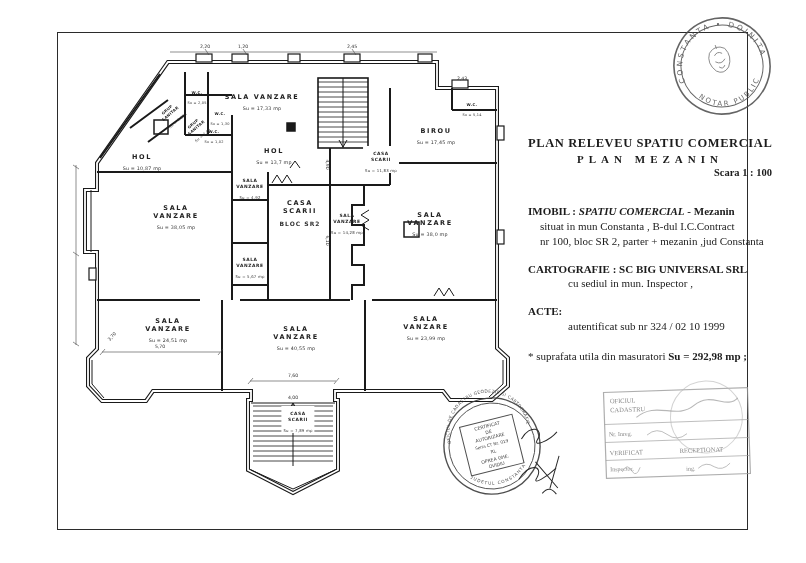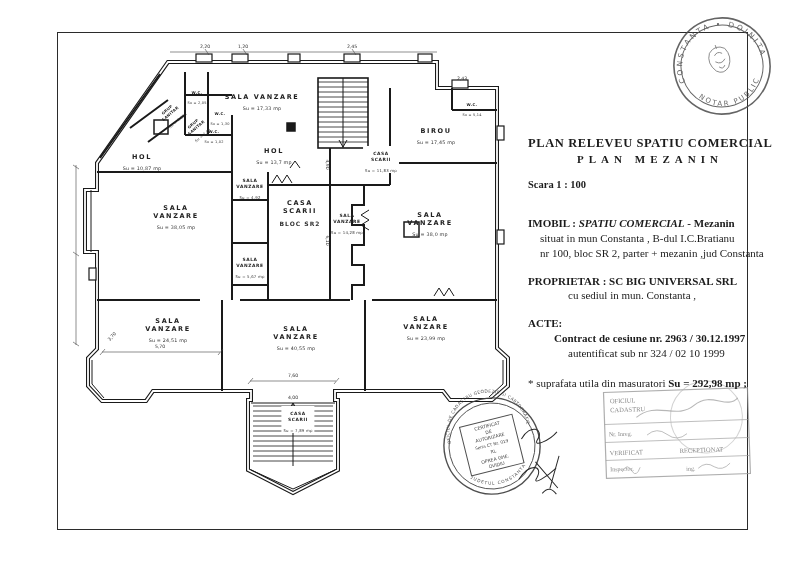--- a/index.html
+++ b/index.html
@@ -22,21 +22,21 @@
   .paperbg{background:#ffffff;padding:0 2px;}
   .dim{position:absolute;font-size:4.6px;color:#333;font-family:"DejaVu Sans",sans-serif;
        transform:translateX(-50%);z-index:4;white-space:nowrap;}
   .dimv{transform:translateX(-50%) rotate(90deg);}
   .dimd{transform:translateX(-50%) rotate(-48deg);}
 
   
   .tblock{position:absolute;left:528px;top:136px;width:244px;z-index:5;}
   .t1{font-size:12.5px;font-weight:bold;text-align:center;letter-spacing:.6px;white-space:nowrap;}
   .t2{font-size:11px;font-weight:bold;text-align:center;letter-spacing:5px;margin-top:2px;}
-  .t3{font-size:10.5px;font-weight:bold;text-align:left;margin-top:14px;}
+  .t3{font-size:10.5px;font-weight:bold;text-align:right;margin-top:2px;}
   .sect{font-size:11px;line-height:1.35;margin-top:0;}
   .lbl{font-weight:bold;}
   .itname{font-weight:bold;font-style:italic;}
   .ind1{padding-left:12px;}
   .ind2{padding-left:26px;}
   .ind3{padding-left:40px;}
   .mt{margin-top:13px;}
   .mtl{margin-top:15px;}
   .bold{font-weight:bold;}
 </style>
@@ -304,35 +304,34 @@
     <div class="t1">PLAN  RELEVEU  SPATIU COMERCIAL</div>
     <div class="t2">PLAN MEZANIN</div>
     <div class="t3">Scara  1 : 100</div>
 
     <div class="sect" style="margin-top:26px">
       <div>
         <span class="lbl">IMOBIL :</span>
         <span class="itname">SPATIU COMERCIAL</span>
         <span class="bold">- Mezanin</span>
       </div>
-      <div class="ind1">situat in mun Constanta , B-dul I.C.Bratianu</div>
+      <div class="ind1">situat in mun Constanta , B-dul I.C.Contract</div>
       <div class="ind1">nr 100, bloc SR 2, parter + mezanin ,jud Constanta</div>
     </div>
 
     <div class="sect mt">
       <div>
-        <span class="lbl">PROPRIETAR :</span>
+        <span class="lbl">CARTOGRAFIE :</span>
         <span class="bold">SC BIG UNIVERSAL SRL</span>
       </div>
-      <div class="ind3">cu sediul in mun. Constanta ,</div>
+      <div class="ind3">cu sediul in mun. Inspector ,</div>
     </div>
 
     <div class="sect mt">
       <div class="lbl">ACTE:</div>
-      <div class="ind2 bold">Contract de cesiune nr. 2963 / 30.12.1997</div>
       <div class="ind3">autentificat sub nr 324 / 02 10 1999</div>
     </div>
 
     <div class="sect mtl">
       <div style="margin-top:3px">
         <span>*</span>
         <span>suprafata utila din masuratori</span>
         <span class="bold">Su = 292,98 mp ;</span>
       </div>
     </div>

